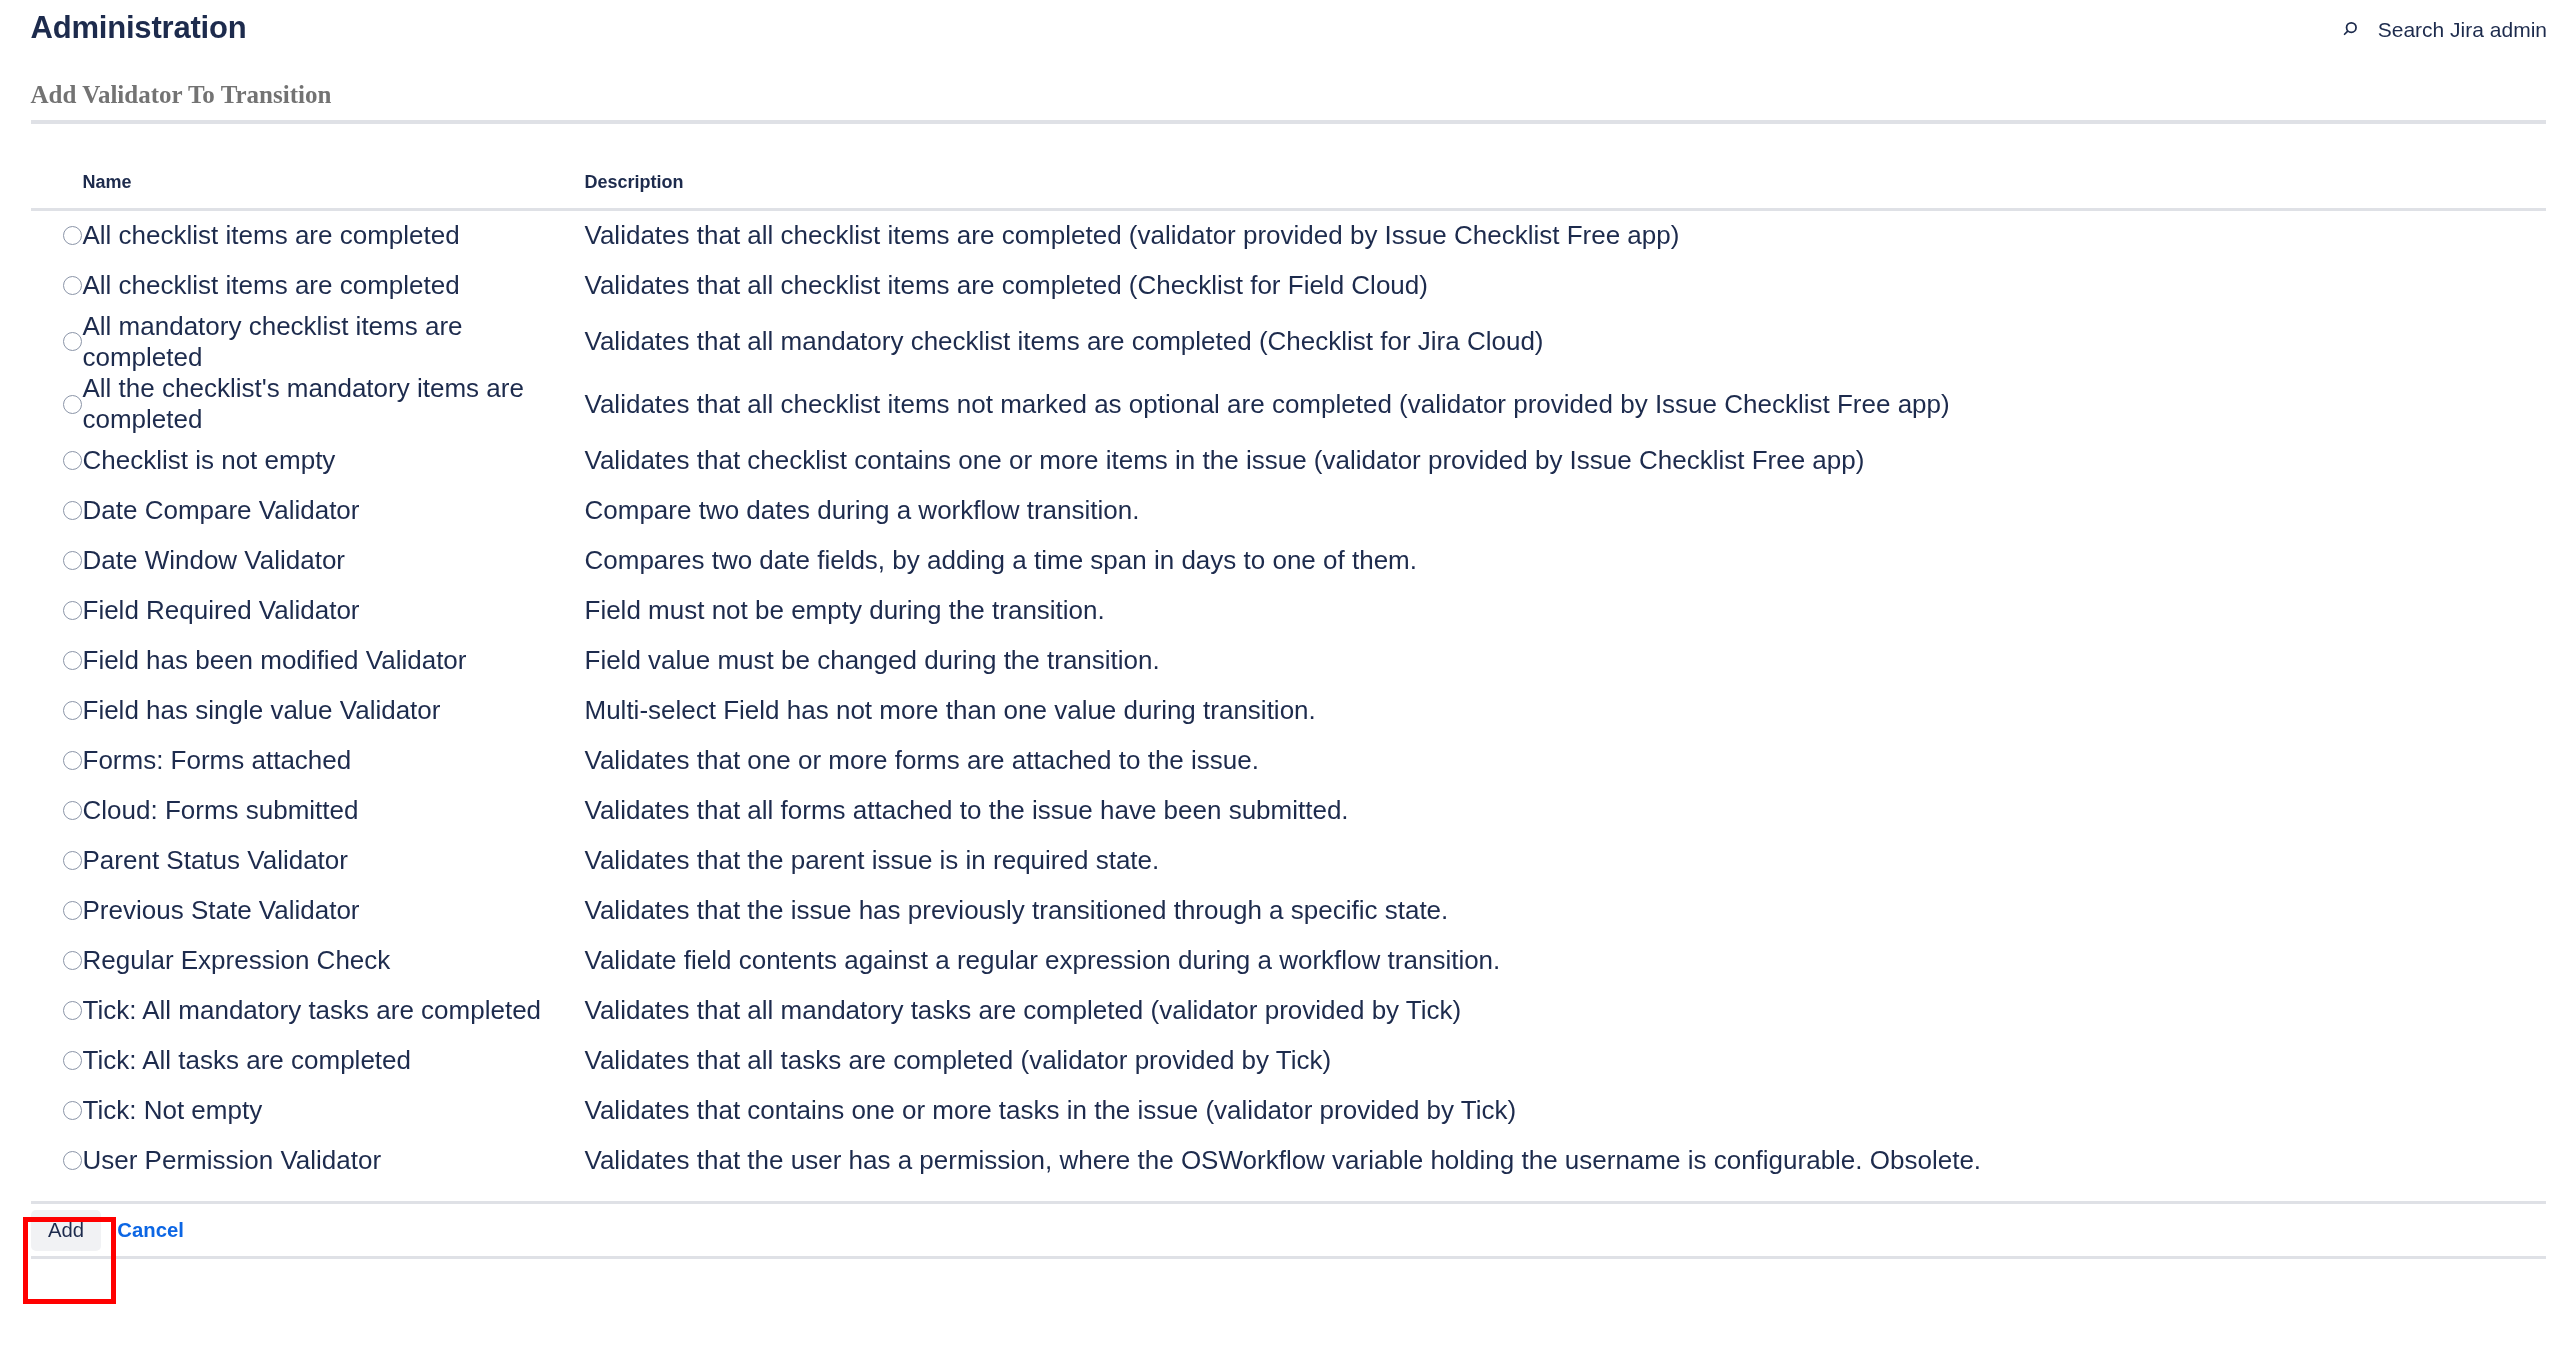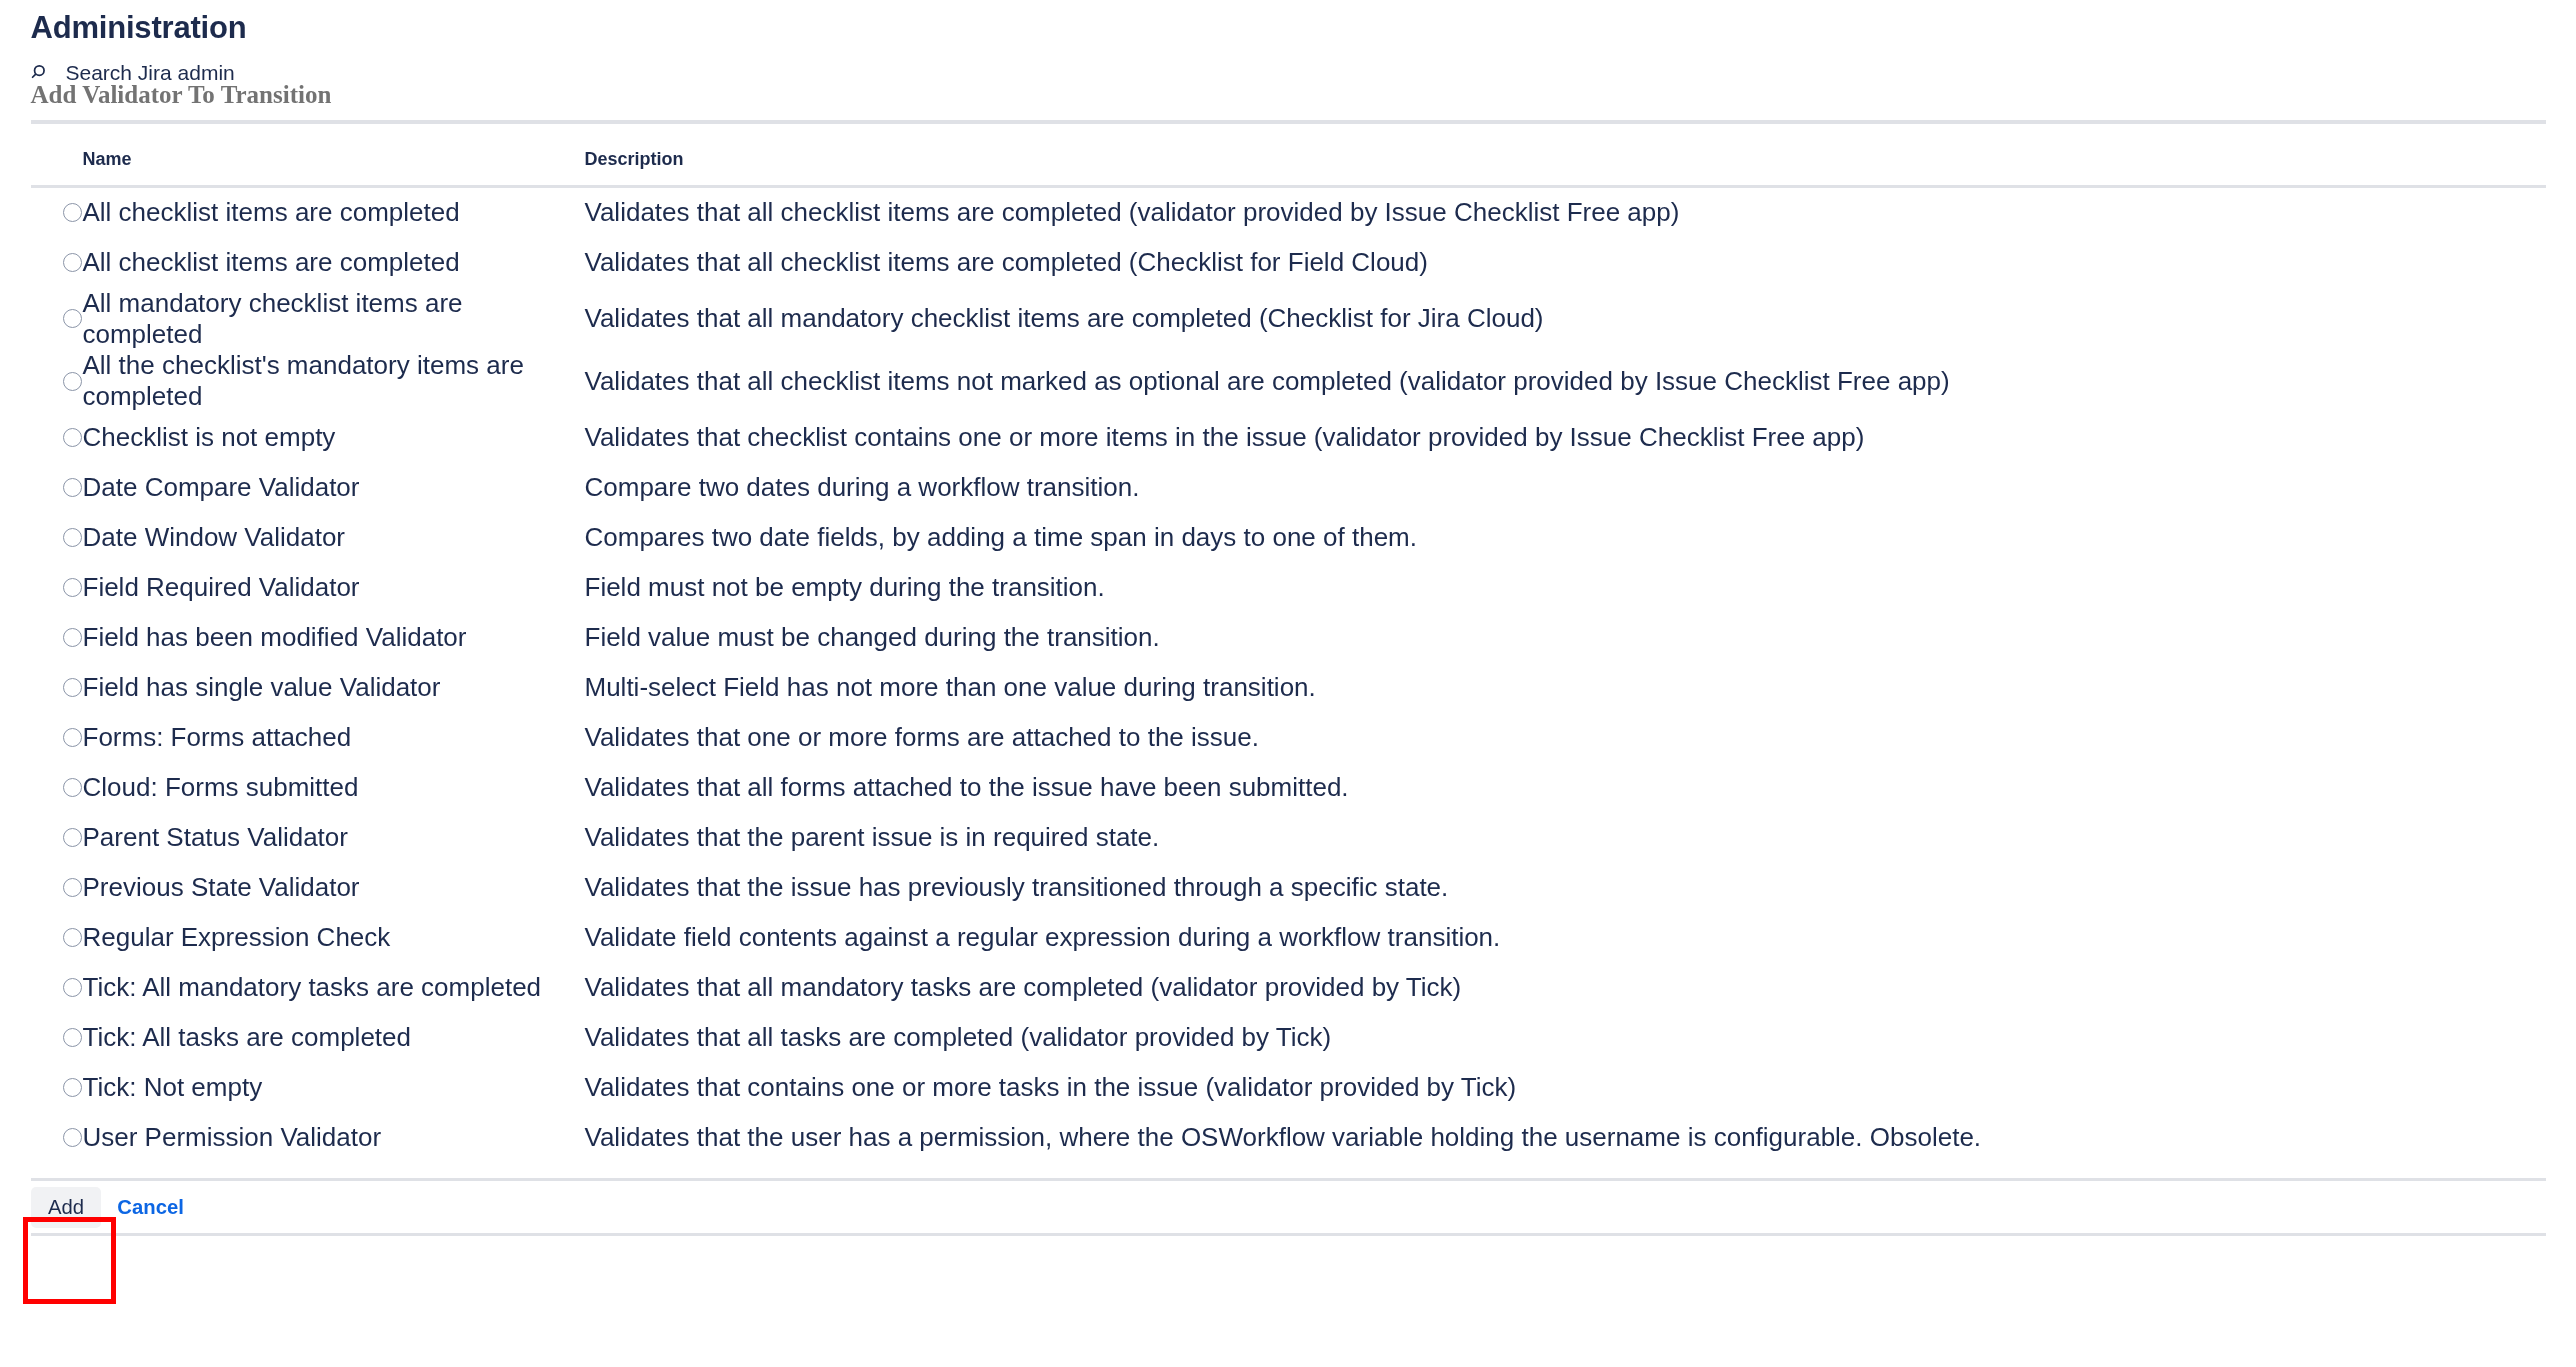--- a/index.html
+++ b/index.html
@@ -17,21 +17,20 @@
   }
 
   
   .topbar {
     position: relative;
     height: 73px;
     padding: 0 29px 0 30.5px;
     display: flex;
     align-items: flex-start;
     justify-content: space-between;
-    flex-direction: column;
   }
   .admin-title {
     font-size: 31px;
     font-weight: bold;
     line-height: 1;
     letter-spacing: -0.2px;
     color: #1d2b4d;
     padding-top: 12.3px;
   }
   .search-admin {
@@ -65,20 +64,21 @@
 
   
   .table-wrap {
     margin-left: 30.5px;
     width: 2515px;
   }
   table.validators {
     border-collapse: collapse;
     width: 100%;
     table-layout: fixed;
+    margin-top: 23px;
   }
   table.validators col.c-radio  { width: 52px; }
   table.validators col.c-name   { width: 502px; }
   table.validators col.c-desc   { width: auto; }
 
   table.validators th {
     text-align: left;
     font-size: 18px;
     font-weight: bold;
     color: #1d2b4d;

